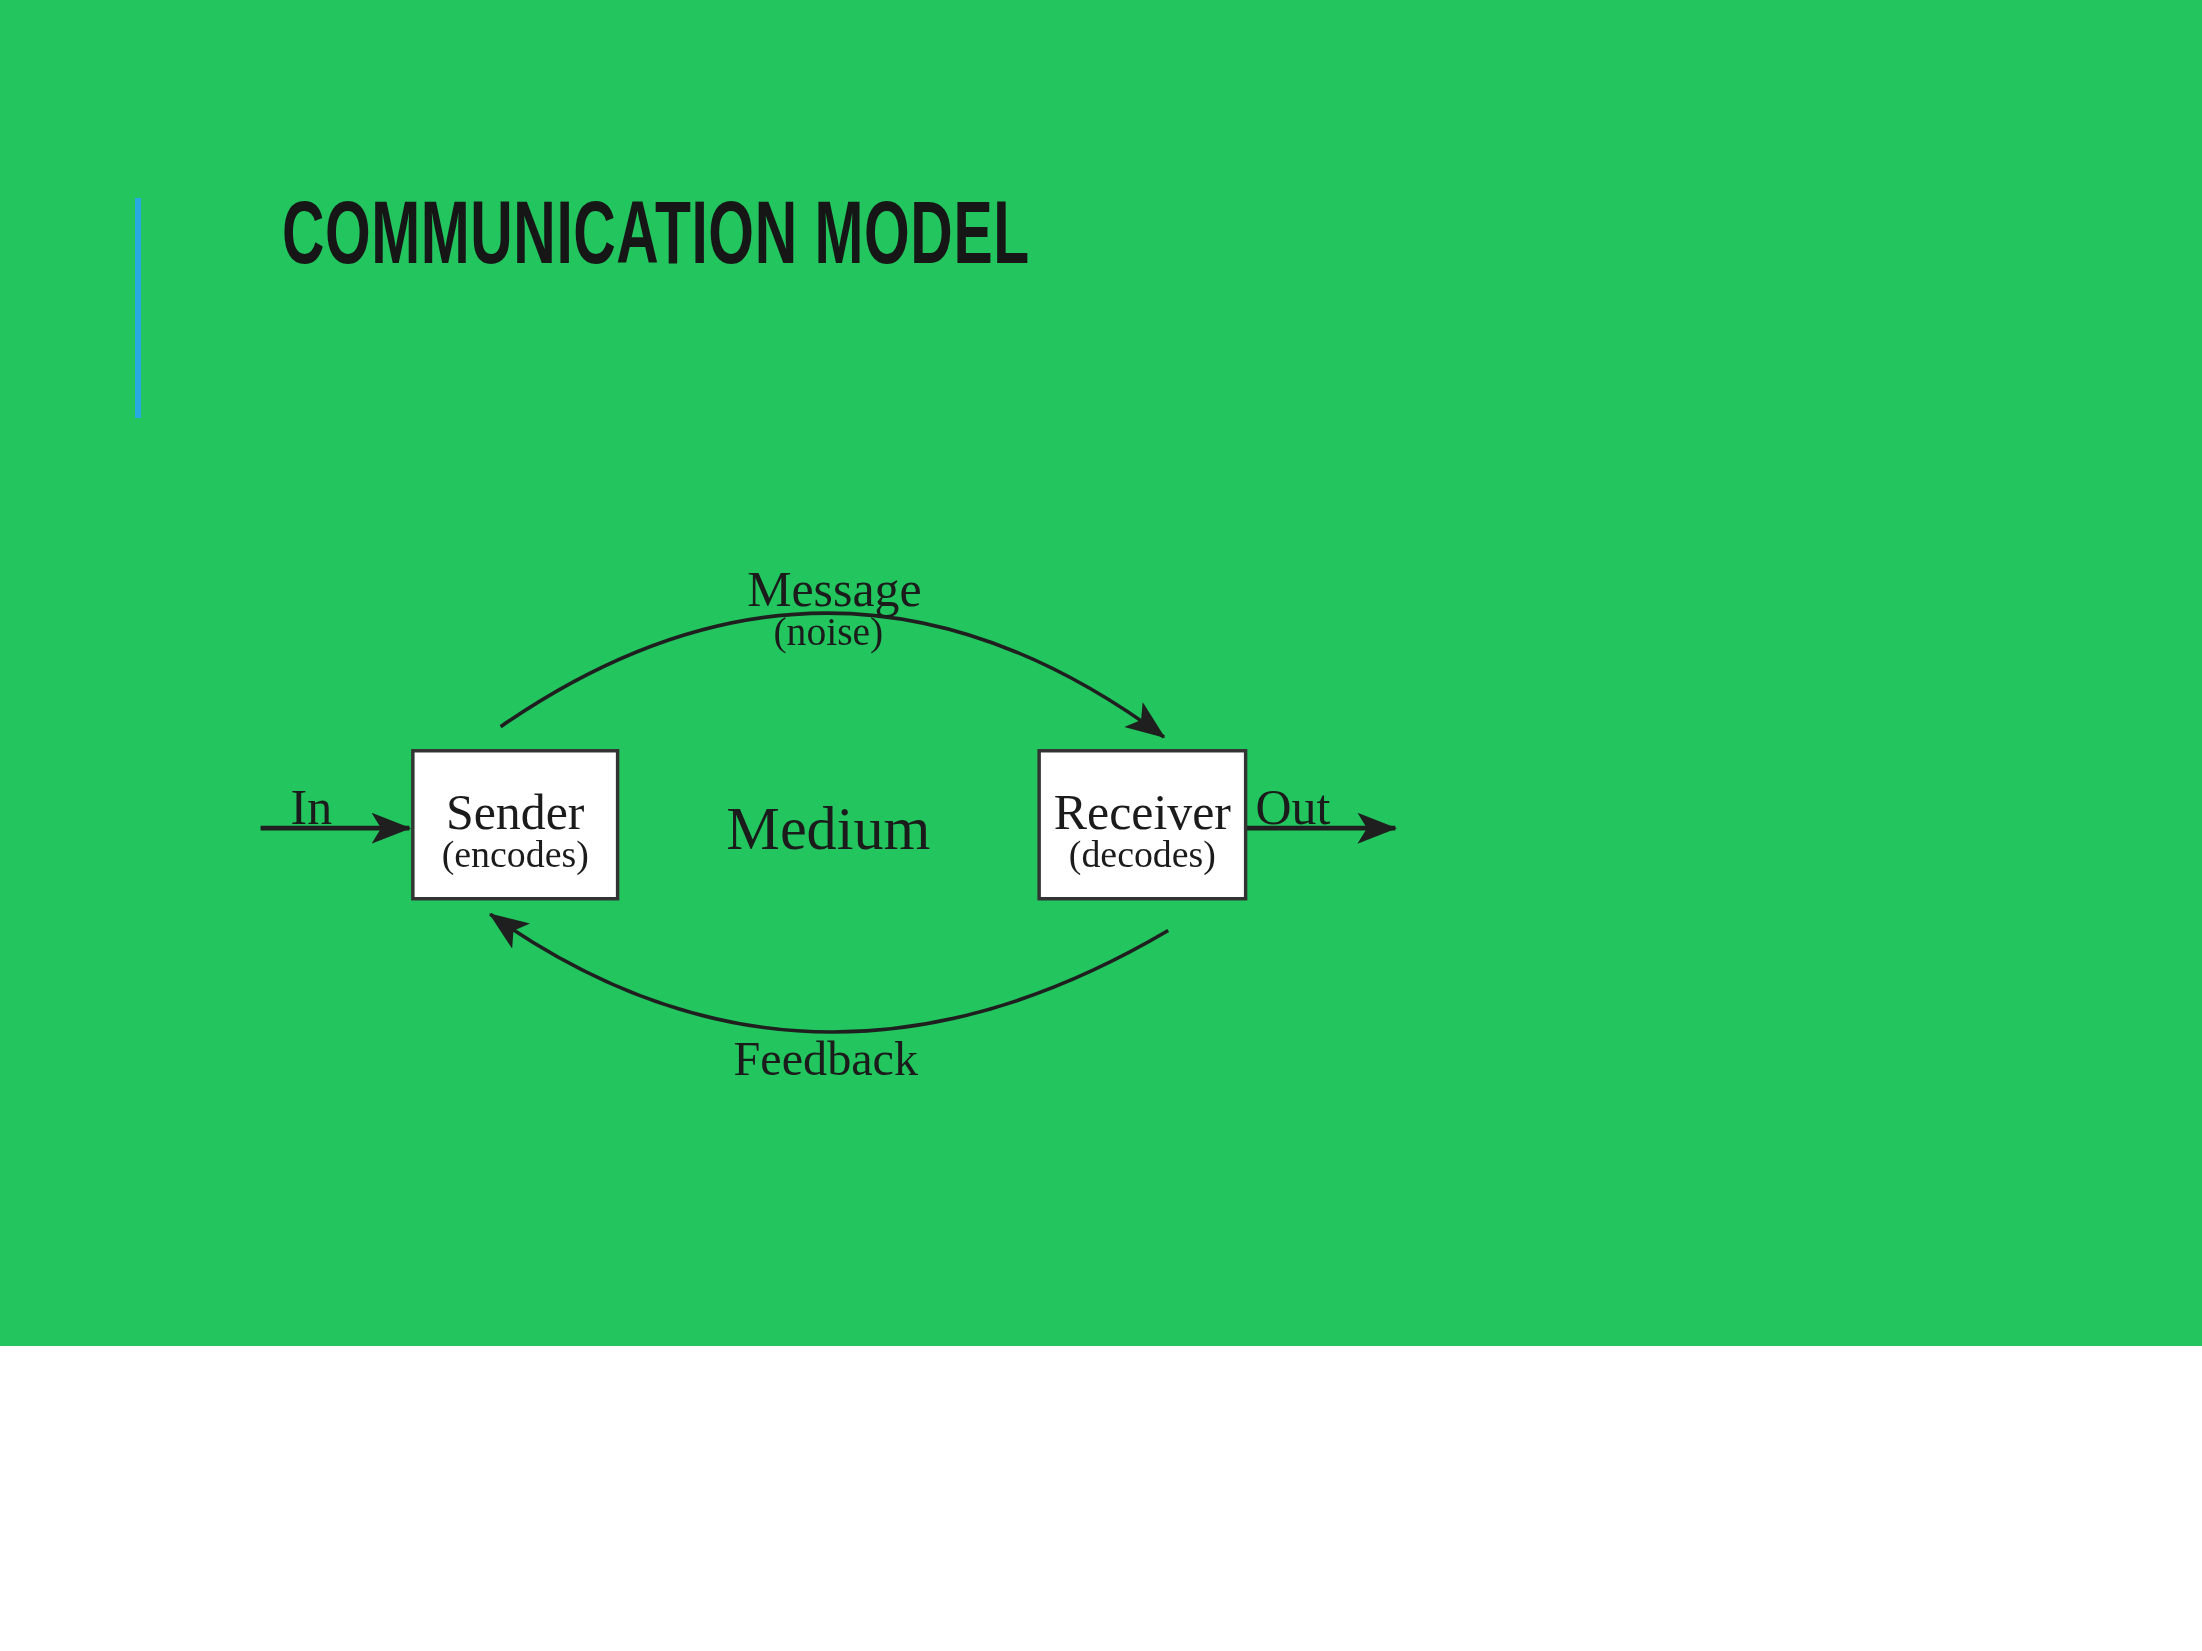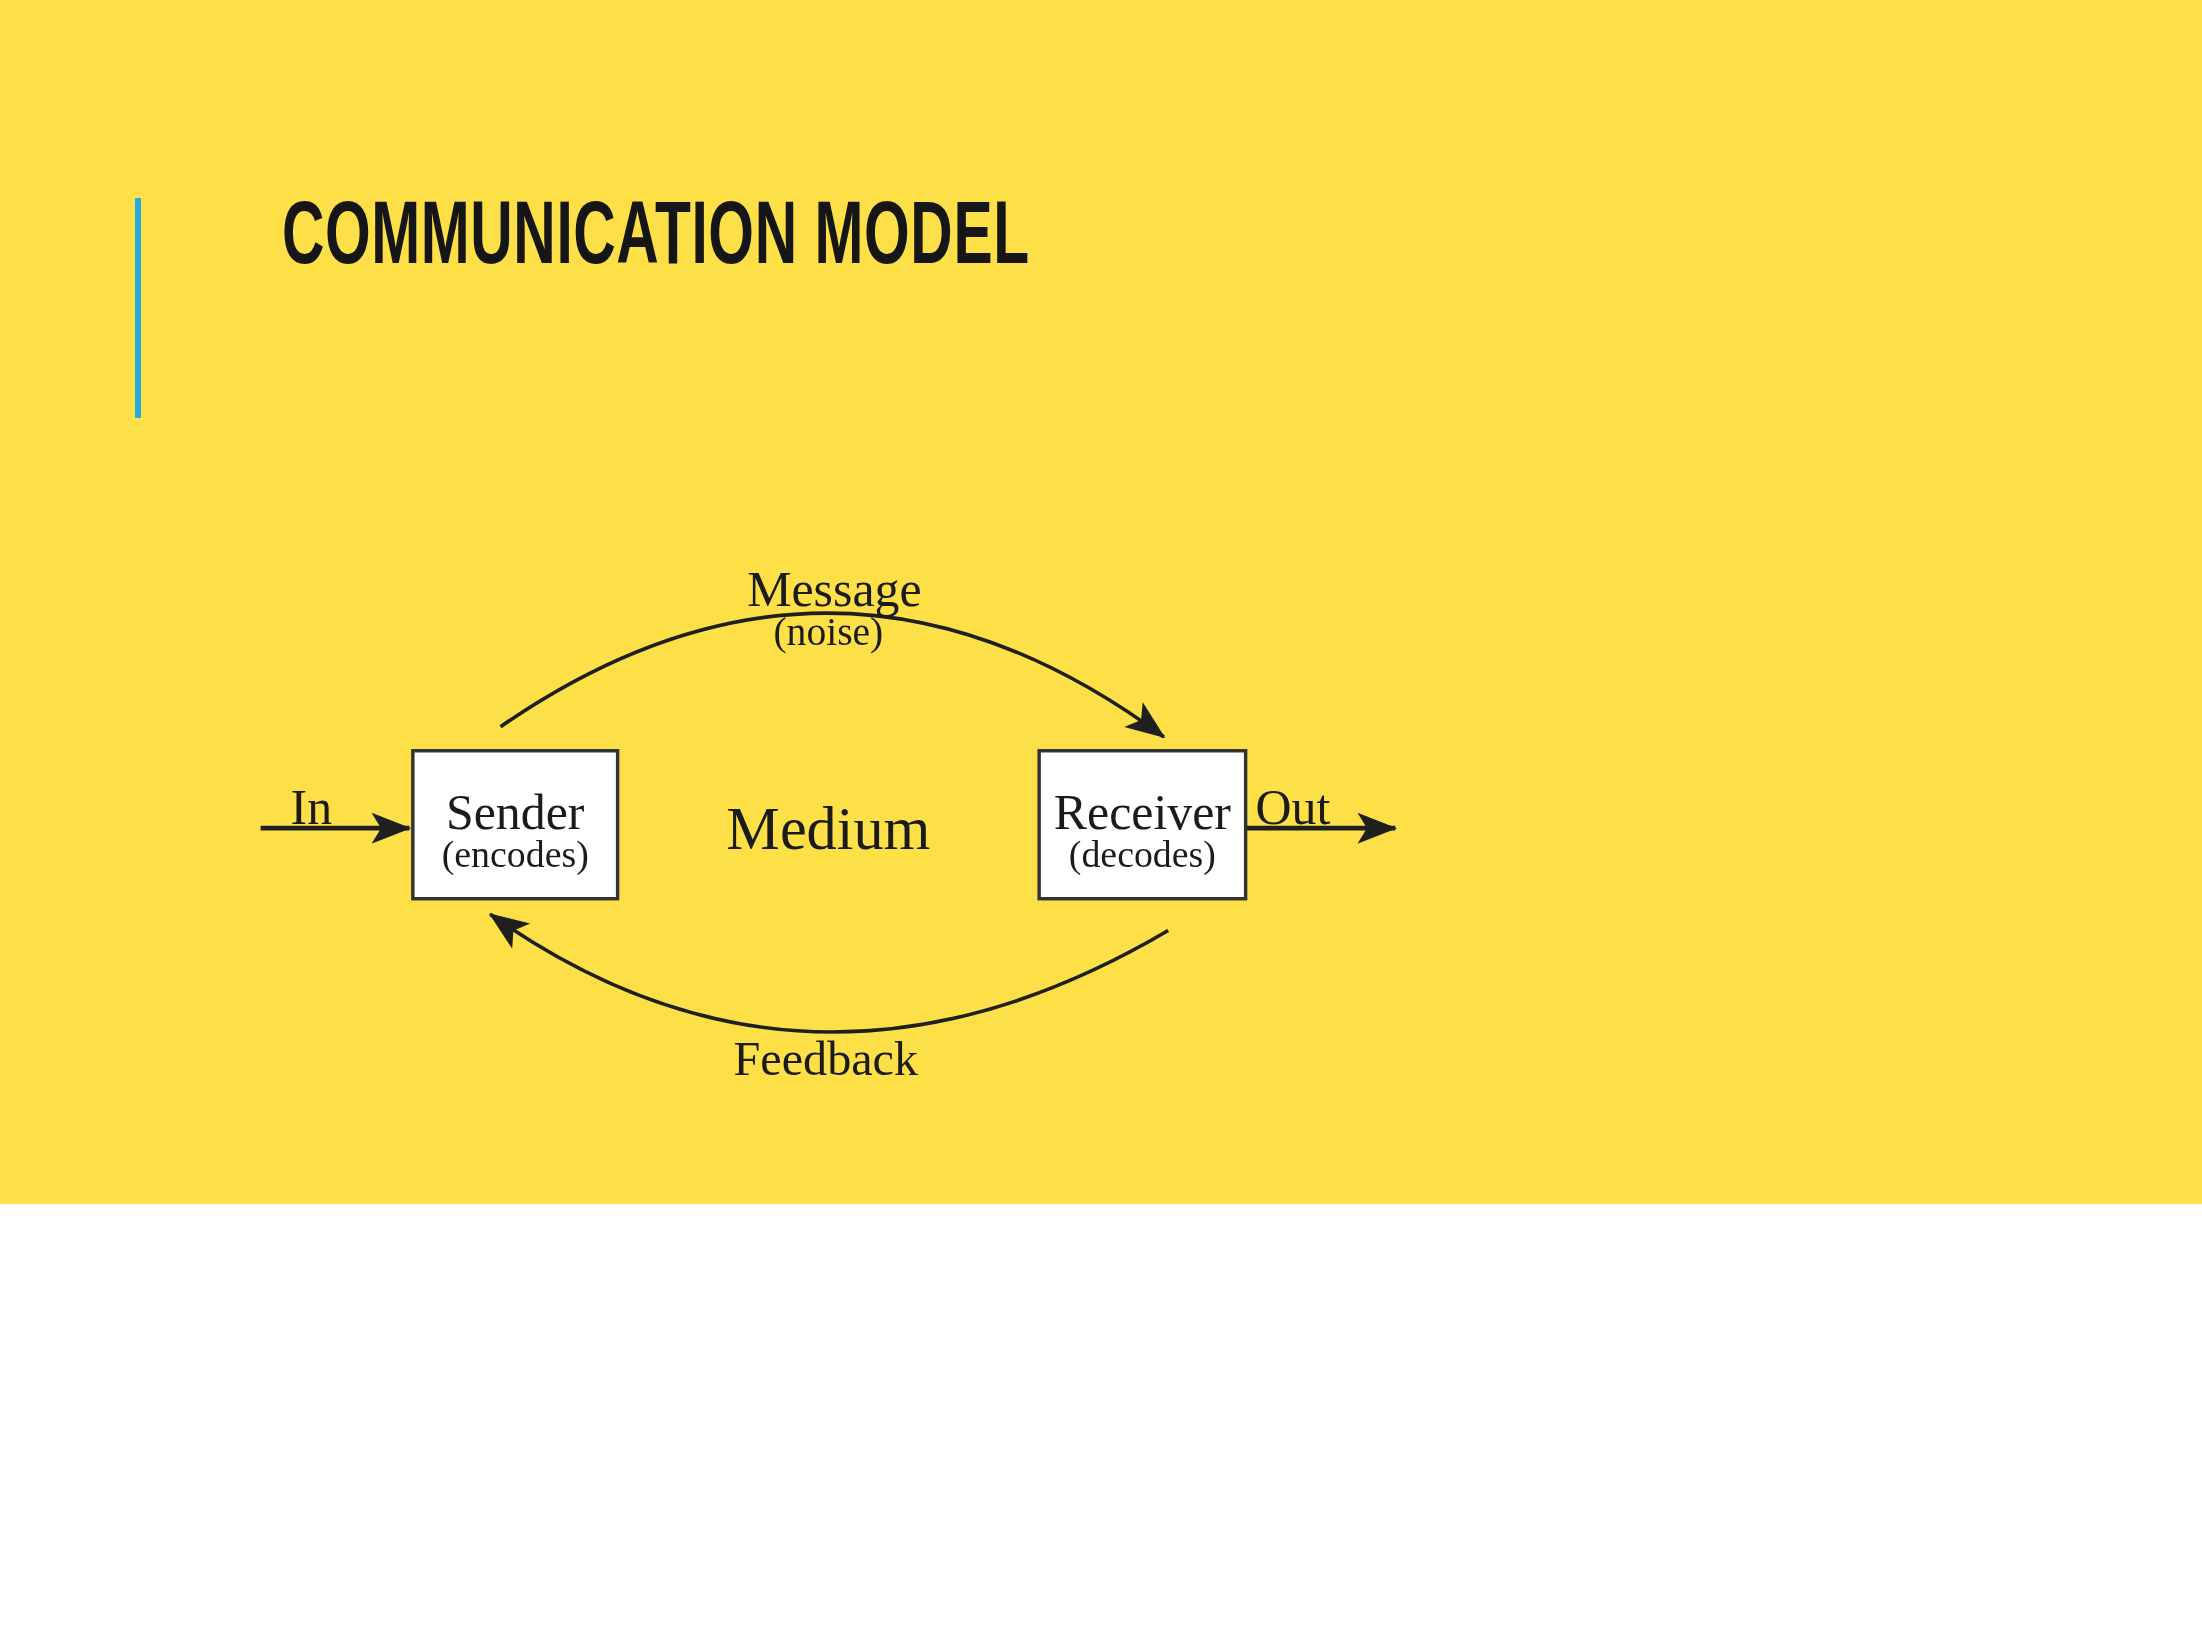--- a/index.html
+++ b/index.html
@@ -3,22 +3,22 @@
 <meta charset="utf-8">
 <style>
   html, body {
     margin: 0;
     padding: 0;
     background: #ffffff;
   }
   #slide {
     position: relative;
     width: 2203px;
-    height: 1204px;
-    background: #fde047;
+    height: 1346px;
+    background: #22c55e;
     overflow: hidden;
     font-family: "Liberation Sans", sans-serif;
   }
   #accent-bar {
     position: absolute;
     left: 135px;
     top: 198px;
     width: 6px;
     height: 220px;
     background: #29A9E1;

